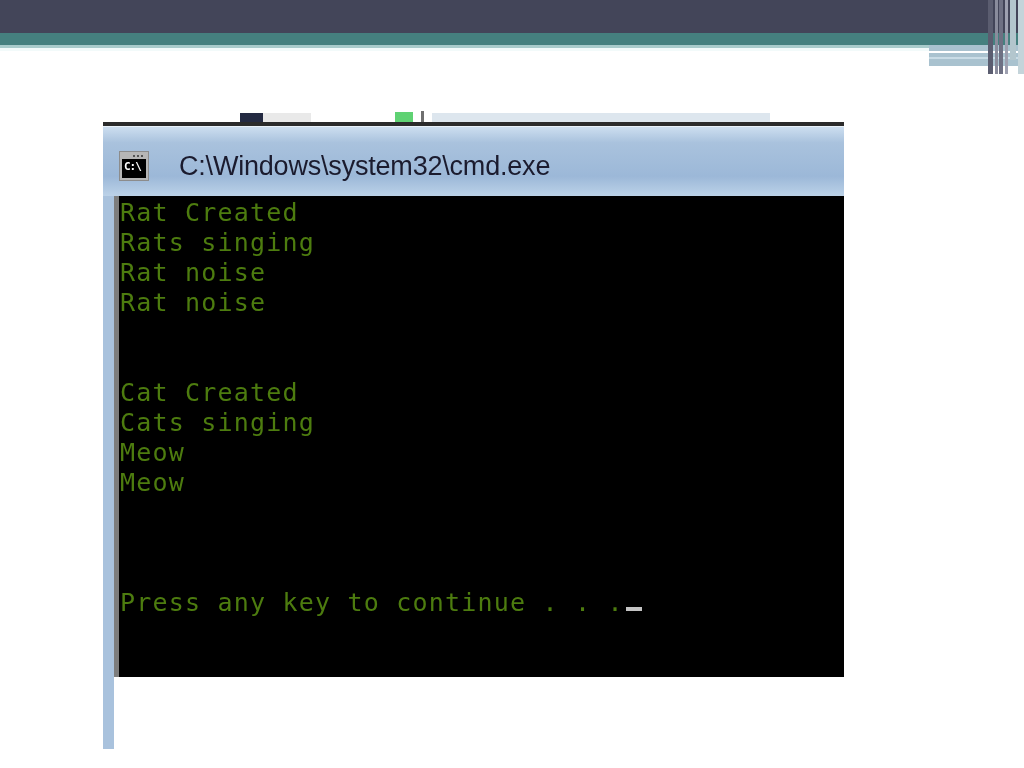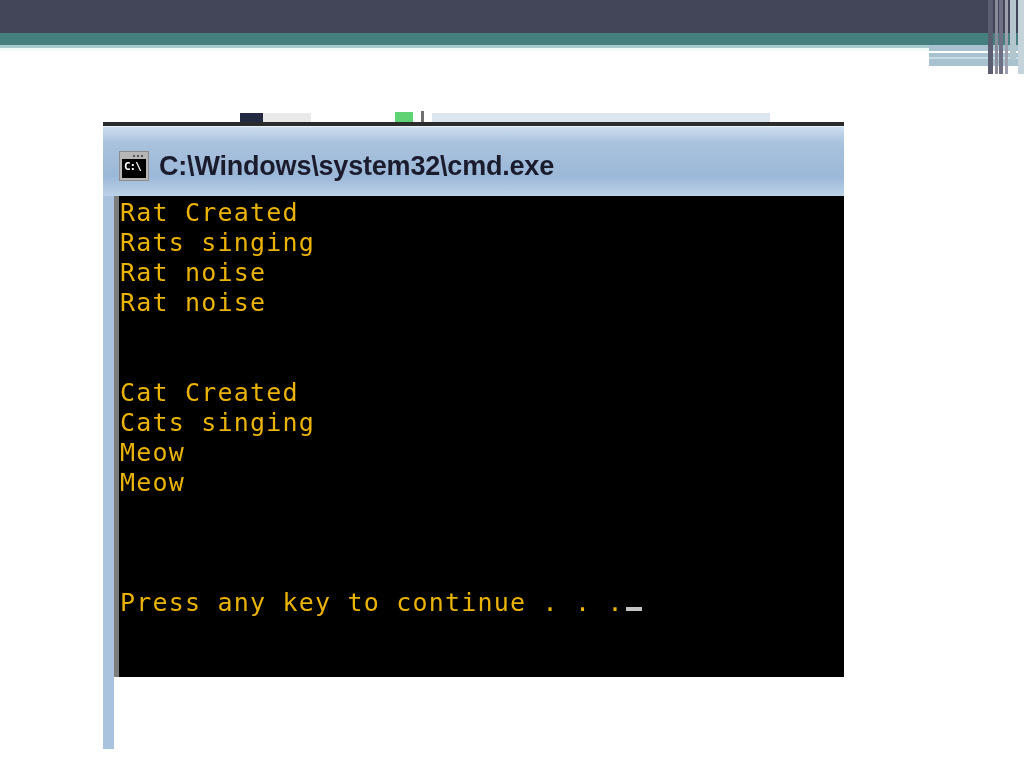--- a/index.html
+++ b/index.html
@@ -160,28 +160,27 @@
     top: 7px;
     color: #ffffff;
     font-family: "DejaVu Sans Mono", monospace;
     font-size: 11px;
     line-height: 11px;
     font-weight: bold;
     letter-spacing: -1px;
     white-space: nowrap;
   }
   #window-title-text {
-    margin-left: 10px;
+    margin-left: 30px;
     font-family: "Liberation Sans", sans-serif;
     font-size: 27px;
     line-height: 30px;
     color: #1b1b2e;
     white-space: nowrap;
     letter-spacing: -0.2px;
-    font-weight: bold;
   }
 
   #console-body-wrap {
     position: absolute;
     left: 0;
     top: 72px;
     width: 741px;
     height: 481px;
     background: linear-gradient(to right, #a9c2dd 0px, #a9c2dd 11px, #7d7d7d 11px, #7d7d7d 16px, #000 16px);
   }
@@ -194,21 +193,21 @@
     background: #000000;
     overflow: hidden;
   }
   #console-lines {
     position: absolute;
     left: 1px;
     top: 2px;
     font-family: "DejaVu Sans Mono", "Liberation Mono", monospace;
     font-size: 25px;
     line-height: 30px;
-    color: #eab308;
+    color: #4d7c0f;
     white-space: pre;
     letter-spacing: 1.2px;
   }
   #console-lines .line {
     height: 30px;
   }
   #console-cursor {
     display: inline-block;
     width: 16px;
     height: 4px;

